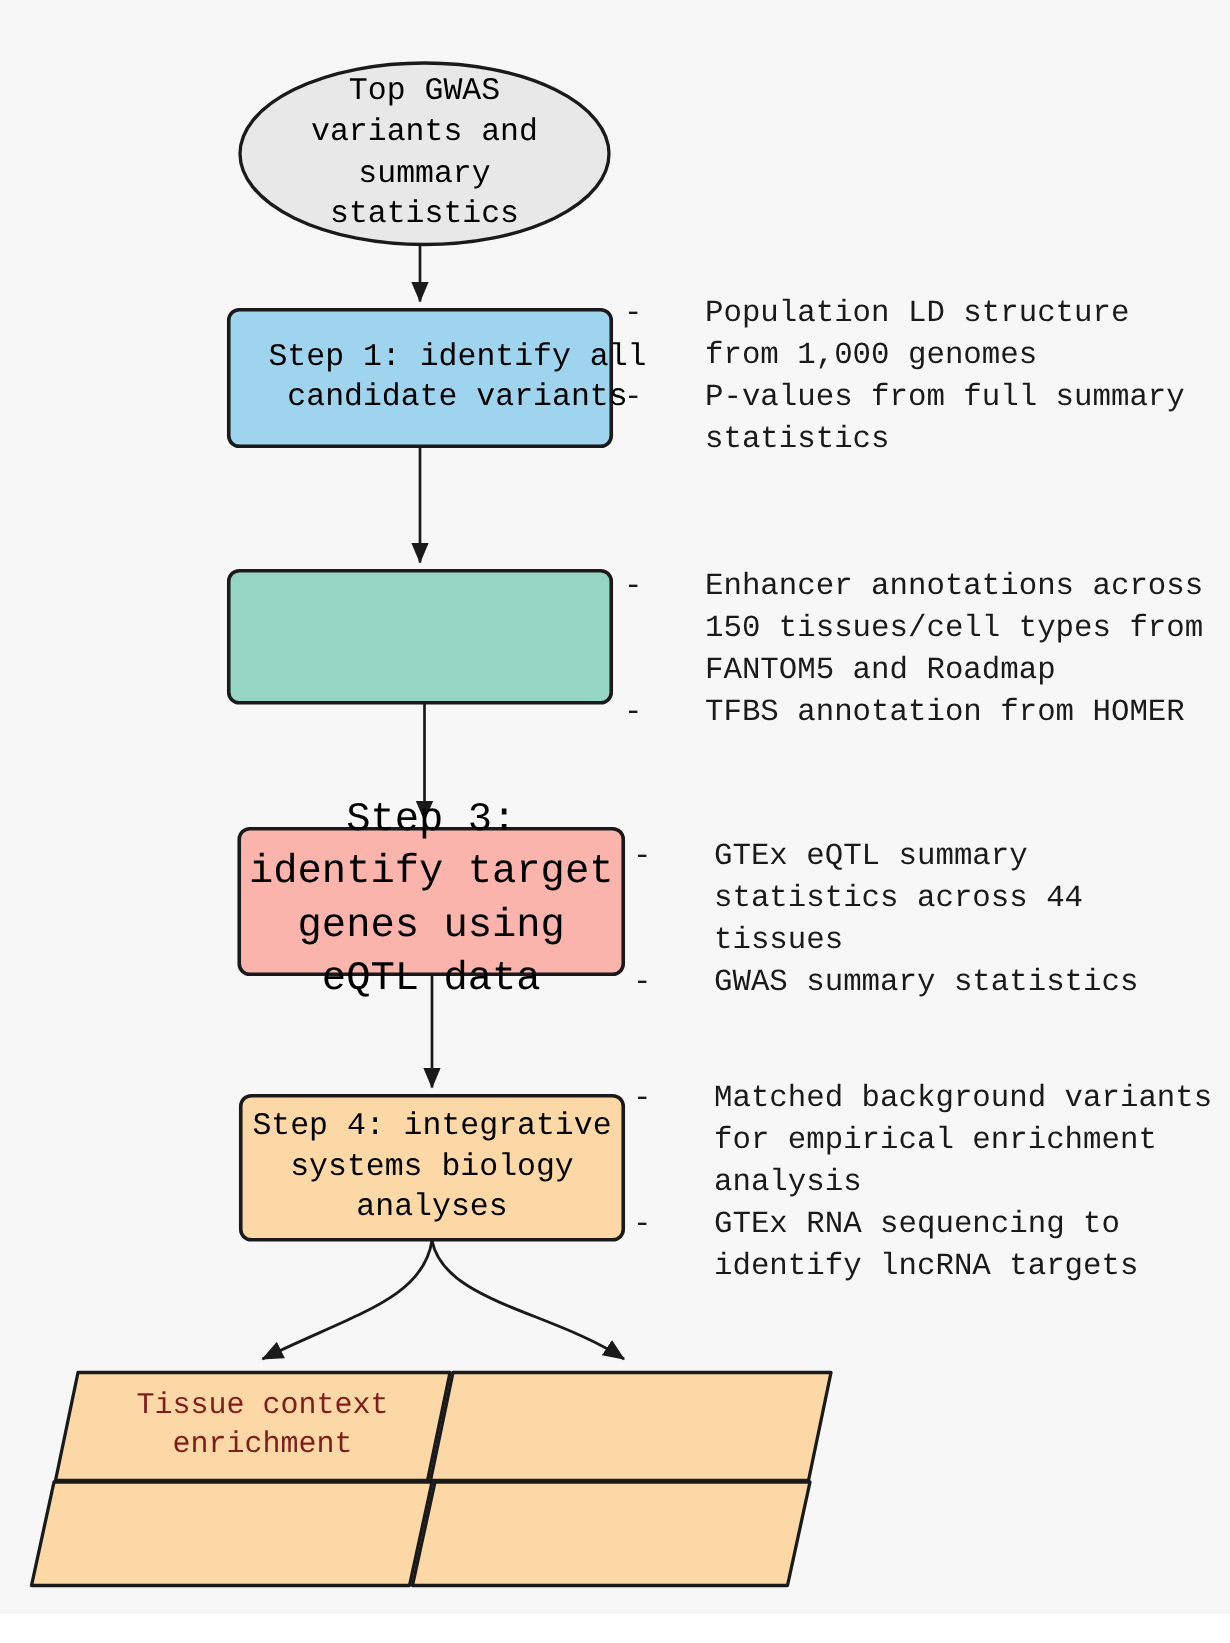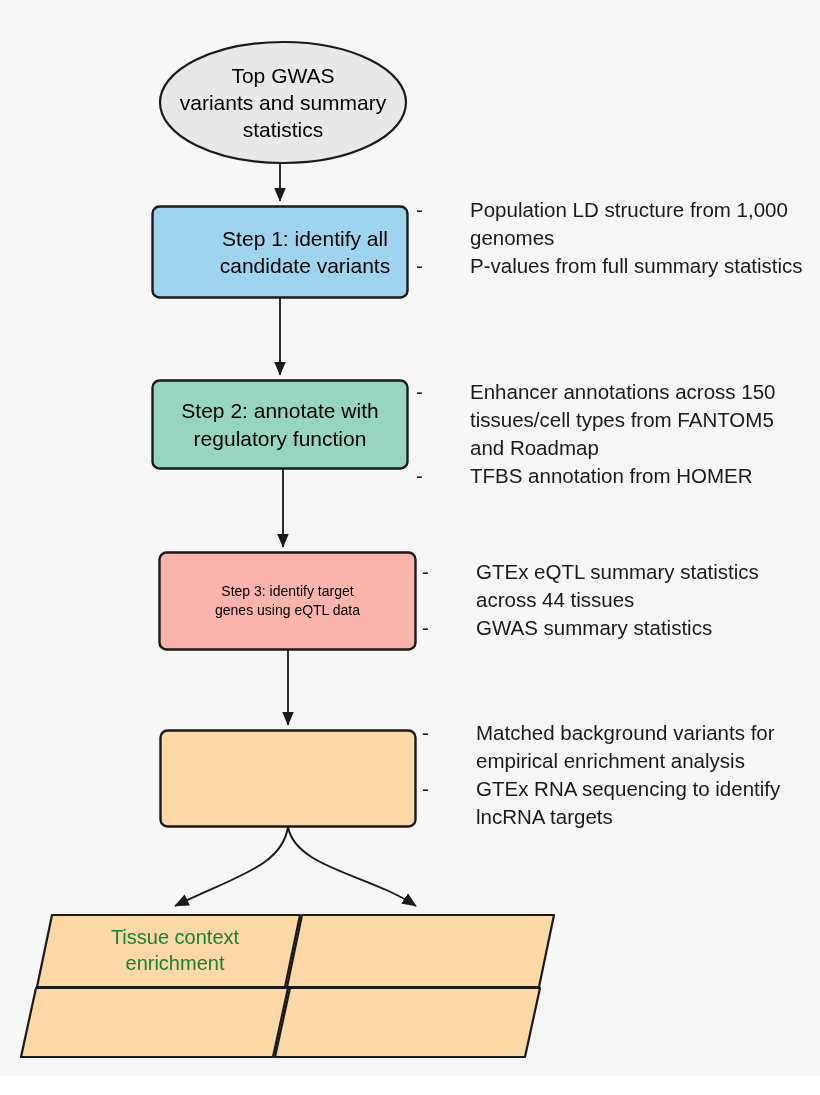--- a/index.html
+++ b/index.html
@@ -5,21 +5,21 @@
   html, body {
     margin: 0;
     padding: 0;
     background: #ffffff;
   }
   #canvas {
     position: relative;
     width: 820px;
     height: 1076px;
     background: #f7f7f7;
-    font-family: Liberation Sans, sans-serif;
+    font-family: Liberation Mono, monospace;
     overflow: hidden;
   }
   .svg-layer {
     position: absolute;
     left: 0;
     top: 0;
     width: 820px;
     height: 1095px;
   }
   
@@ -46,34 +46,34 @@
     padding-left: 25px;
   }
   .step2-text {
     left: 152px; top: 380px;
     width: 256px; height: 89px;
     font-size: 21px;
   }
   .step3-text {
     left: 159px; top: 551px;
     width: 257px; height: 99px;
-    font-size: 14px;
+    font-size: 27px;
   }
   .step4-text {
     left: 160px; top: 730px;
     width: 256px; height: 97px;
     font-size: 21px;
   }
   .out-text {
     position: absolute;
     display: flex;
     align-items: center;
     justify-content: center;
     text-align: center;
-    color: #15803d;
+    color: #7f1d1d;
     line-height: 1.28;
     white-space: pre-line;
     font-size: 20px;
     pointer-events: none;
   }
   .out1-text { left: 50px;  top: 916px;  width: 250px; height: 70px; }
   .out2-text { left: 296px; top: 916px;  width: 250px; height: 70px; }
   .out3-text { left: 38px;  top: 987px;  width: 250px; height: 70px; }
   .out4-text { left: 284px; top: 987px;  width: 250px; height: 70px; }
 
@@ -139,24 +139,25 @@
     <path d="M 288,827 C 282,866 236,876 175,906" fill="none" stroke="#1a1a1a" stroke-width="1.9" marker-end="url(#arrowhead)"></path>
 
     <path d="M 288,827 C 296,868 368,874 416,906" fill="none" stroke="#1a1a1a" stroke-width="1.9" marker-end="url(#arrowhead)"></path>
   </svg>
 
   <div class="node-text start-text">Top GWAS
 variants and summary
 statistics</div>
   <div class="node-text step1-text">Step 1: identify all
 candidate variants</div>
-  <div class="node-text step2-text">Step 2: annotate with
-regulatory function</div>
   <div class="node-text step3-text">Step 3: identify target
 genes using eQTL data</div>
+  <div class="node-text step4-text">Step 4: integrative
+systems biology
+analyses</div>
 
   <div class="out-text out1-text">Tissue context
 enrichment</div>
 
   <div class="annotation ann1">
     <div class="ann-row">
       <span class="ann-dash">-</span>
       <span class="ann-body">Population LD structure from 1,000 genomes</span>
     </div>
     <div class="ann-row">

